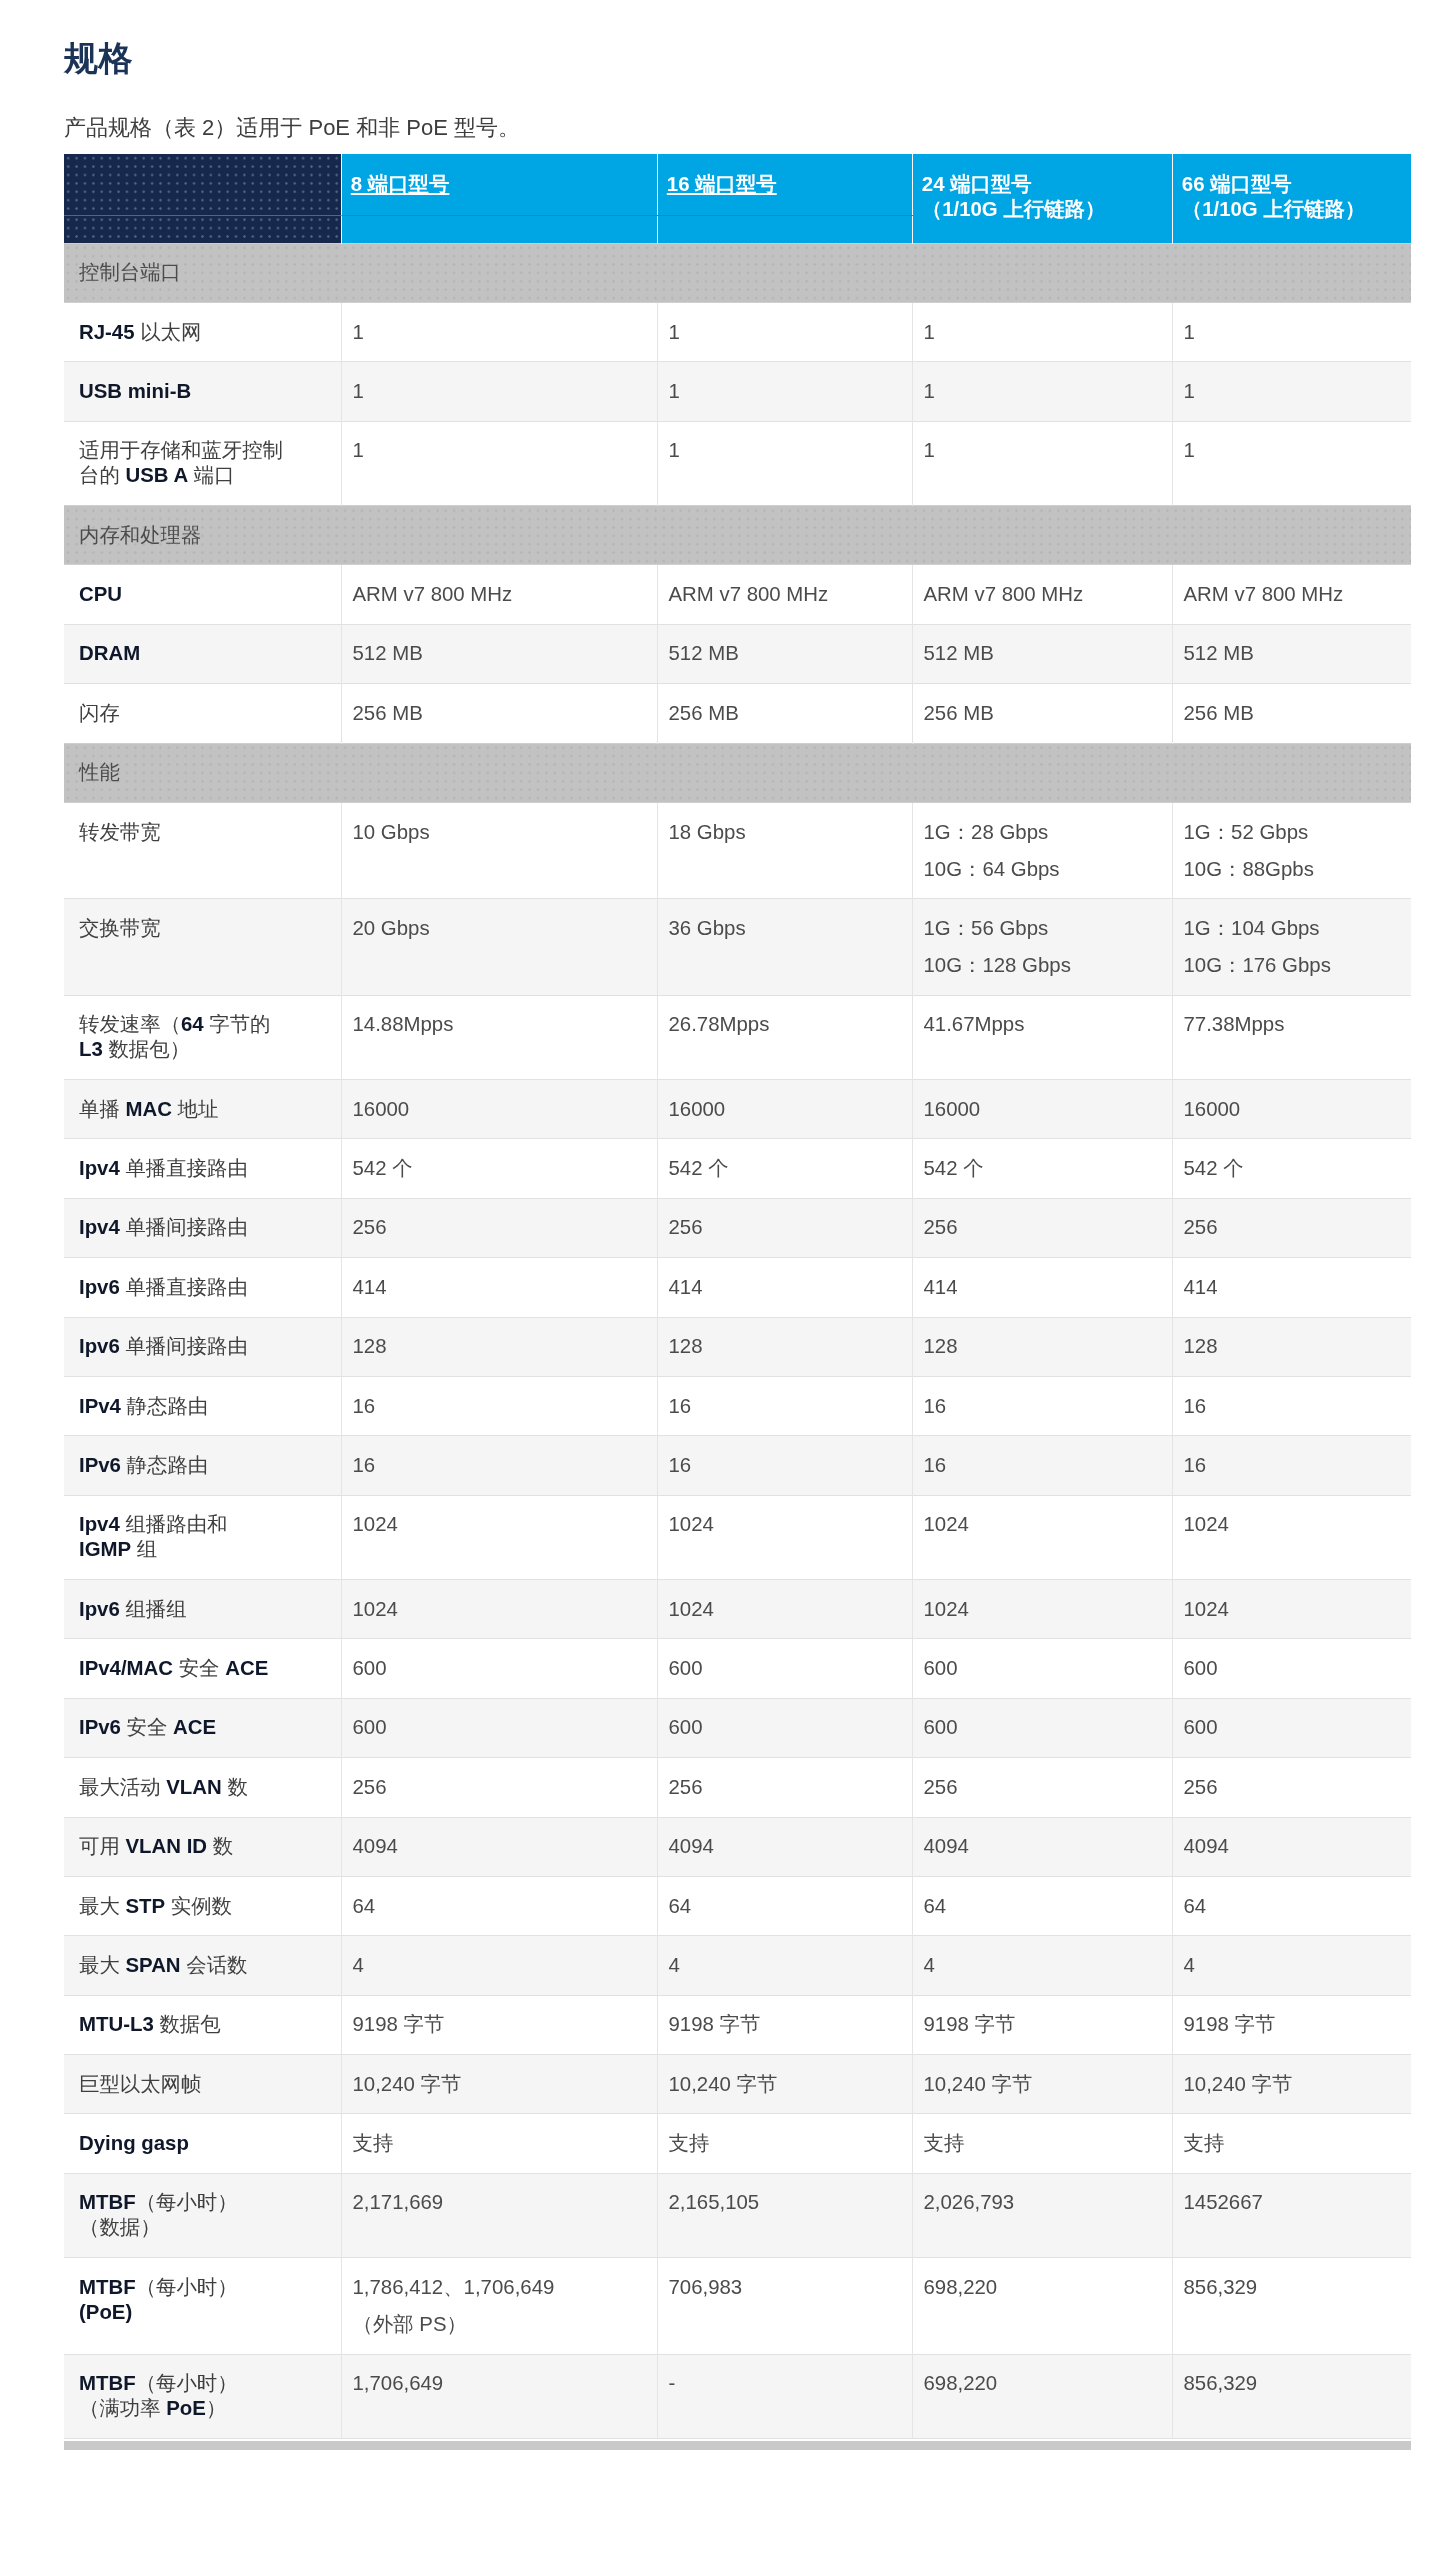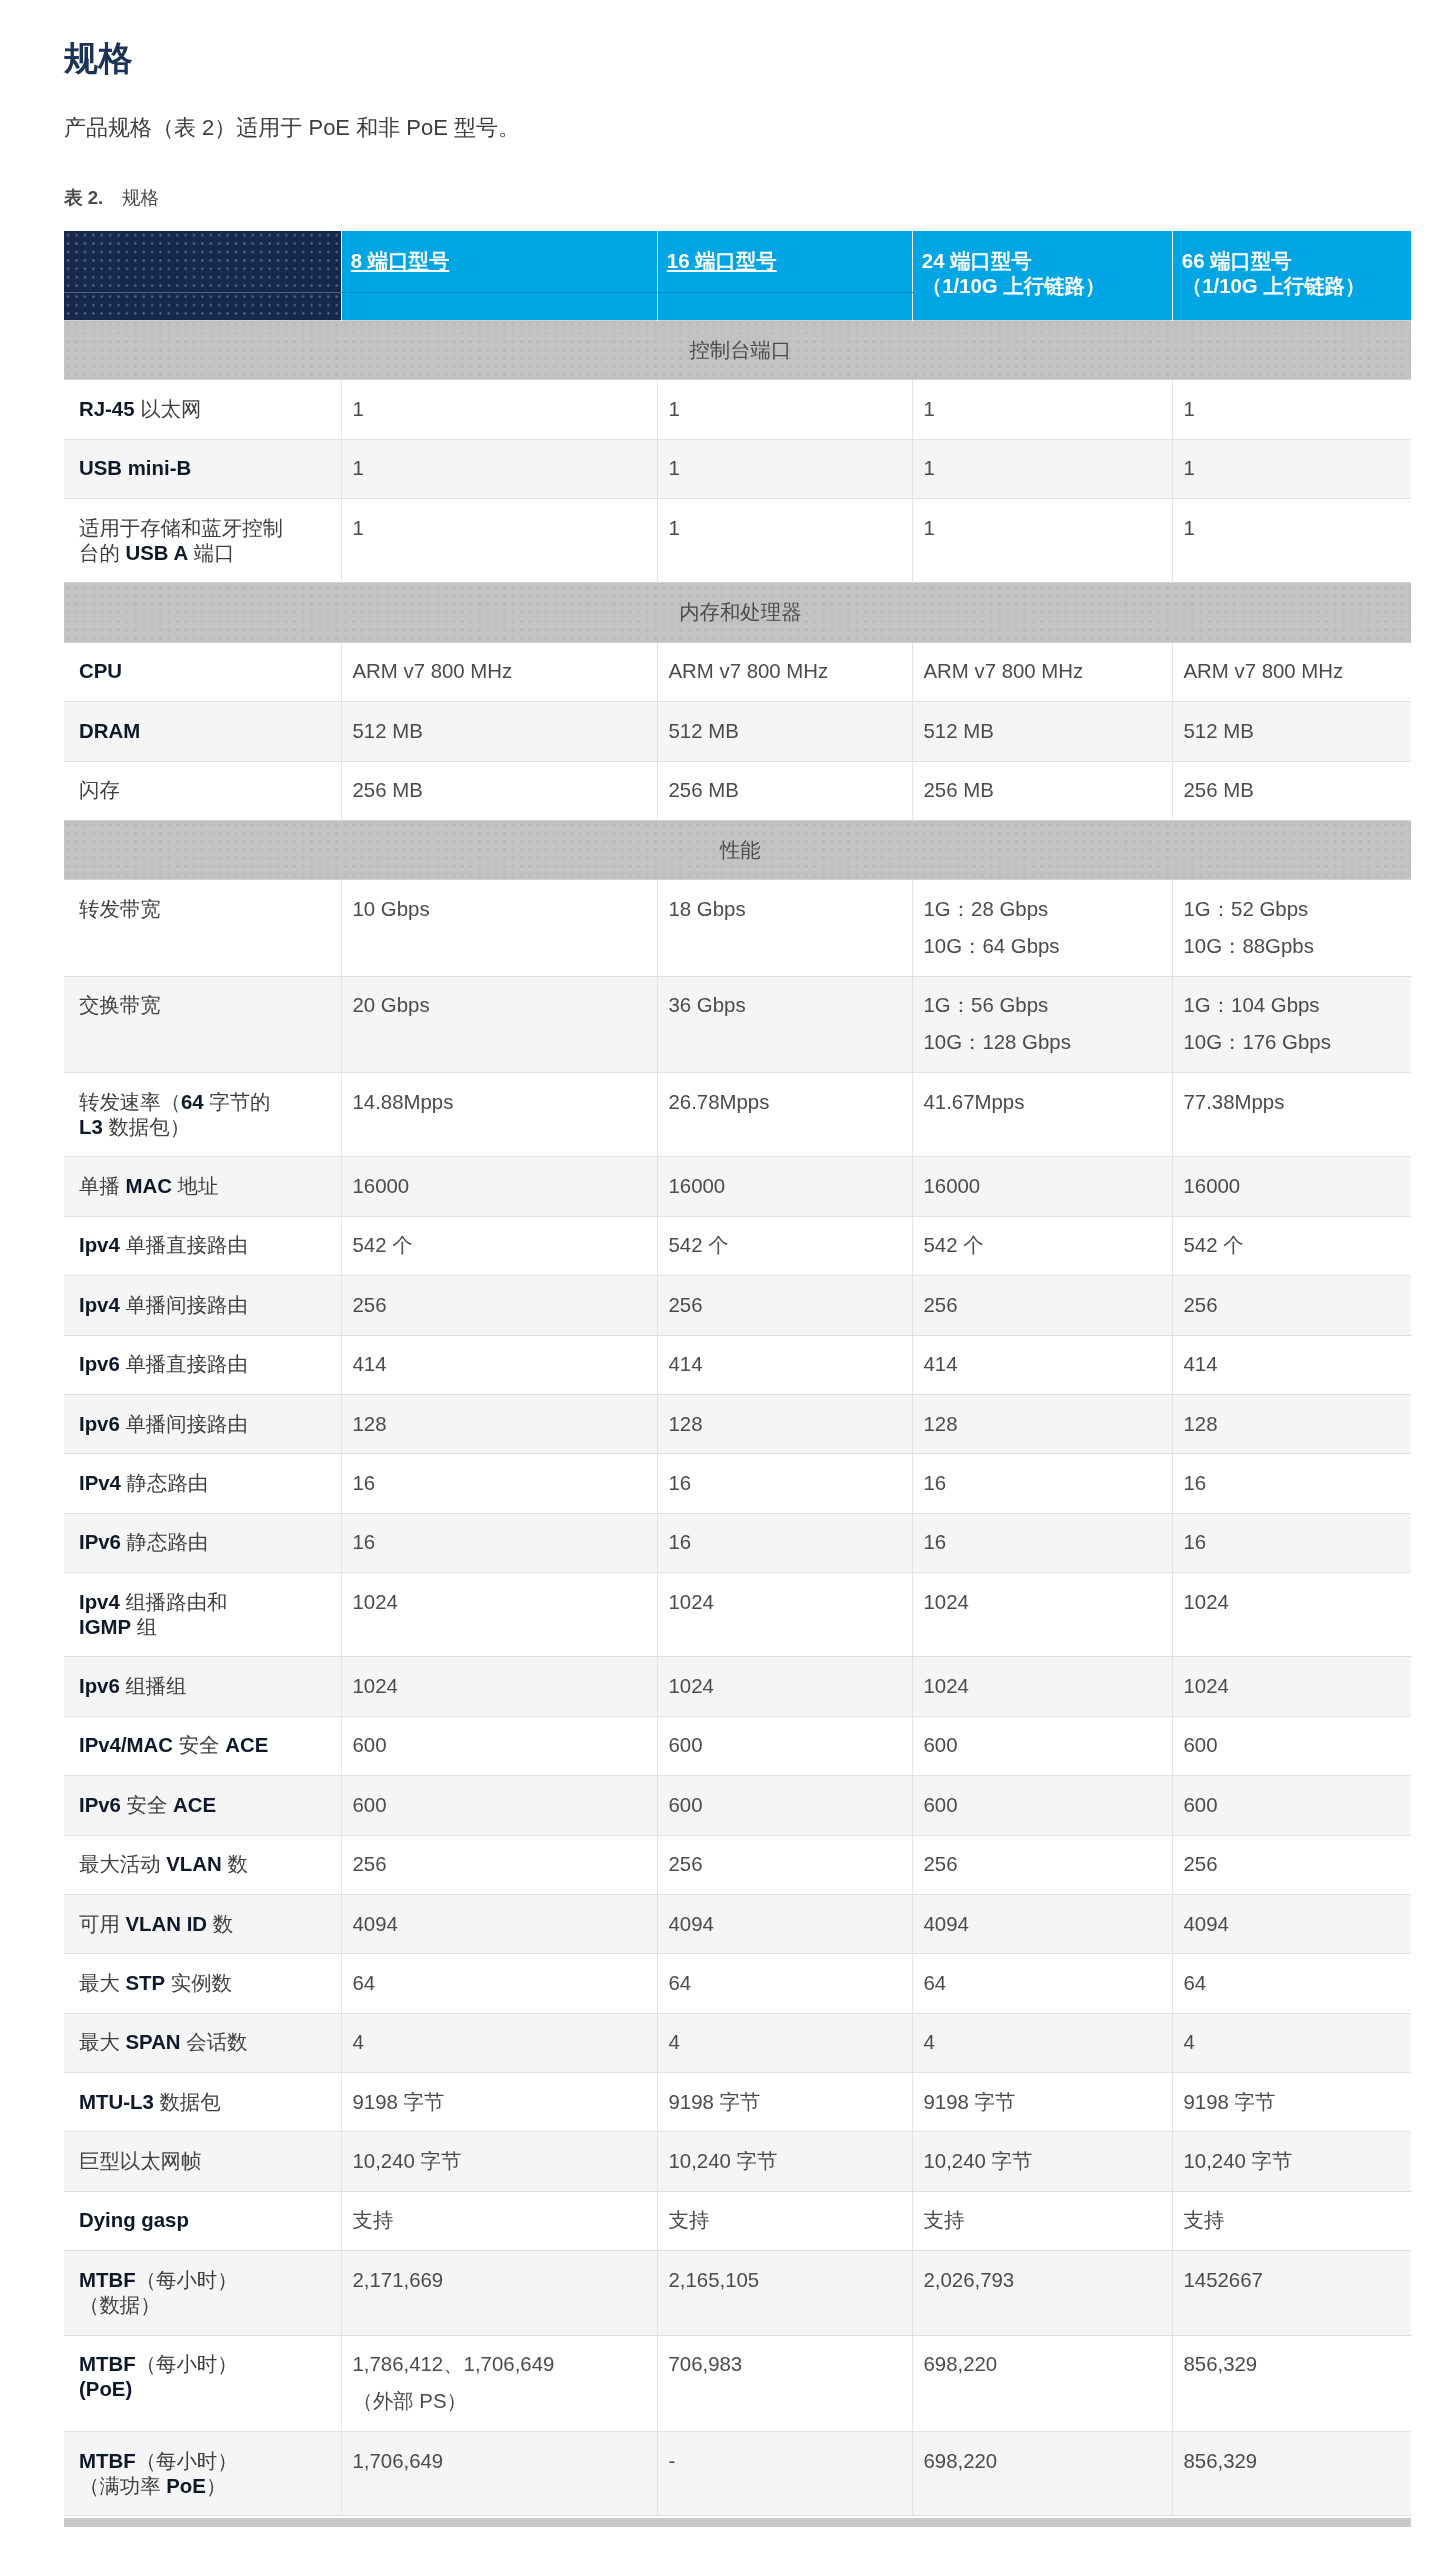--- a/index.html
+++ b/index.html
@@ -42,21 +42,21 @@
   tr.hdr-r1 { height:61px; }
   tr.hdr-r2 { height:28px; }
   th.hdr-col .ln { font-weight:700; }
 
   
   tr.section-row td {
     background-color:#c2c2c2;
     background-image:radial-gradient(rgba(0,0,0,0.07) 0.9px, transparent 1.5px);
     background-size:8.4px 8.4px;
     color:#4c4c4c; padding:16.7px 9.3px 16.7px 15px;
-    border-top:0.9px solid #cfcfcf; border-bottom:0.9px solid #cfcfcf;text-align:center;
+    border-top:0.9px solid #cfcfcf; border-bottom:0.9px solid #cfcfcf;
   }
 
   
   tr.data-row th.row-label {
     padding:16.7px 13px 16.7px 15px; color:#3f3f3f;
   }
   tr.data-row td.val {
     padding:16.7px 9.3px 16.7px 11px; color:#4b4b4b;
     border-left:0.9px solid #e4e4e4;
   }
@@ -69,23 +69,20 @@
   .hscrollbar {
     width:1347px; height:9.3px; background:#c9c9c9; margin-top:1.9px;
   }
 </style>
 </head>
 <body>
 
 <div class="page">
   <h1 class="page-title">规格</h1>
   <p class="intro">产品规格（表 2）适用于 PoE 和非 PoE 型号。</p>
-  <div class="caption">
-    <span class="cap-label">表 2.</span><span>规格</span>
-  </div>
 
   <table class="spec" id="spec-table">
     <colgroup>
       <col style="width:277px">
         <col style="width:316px">
         <col style="width:255px">
         <col style="width:260px">
         <col style="width:239px">
     </colgroup>
   <thead>

